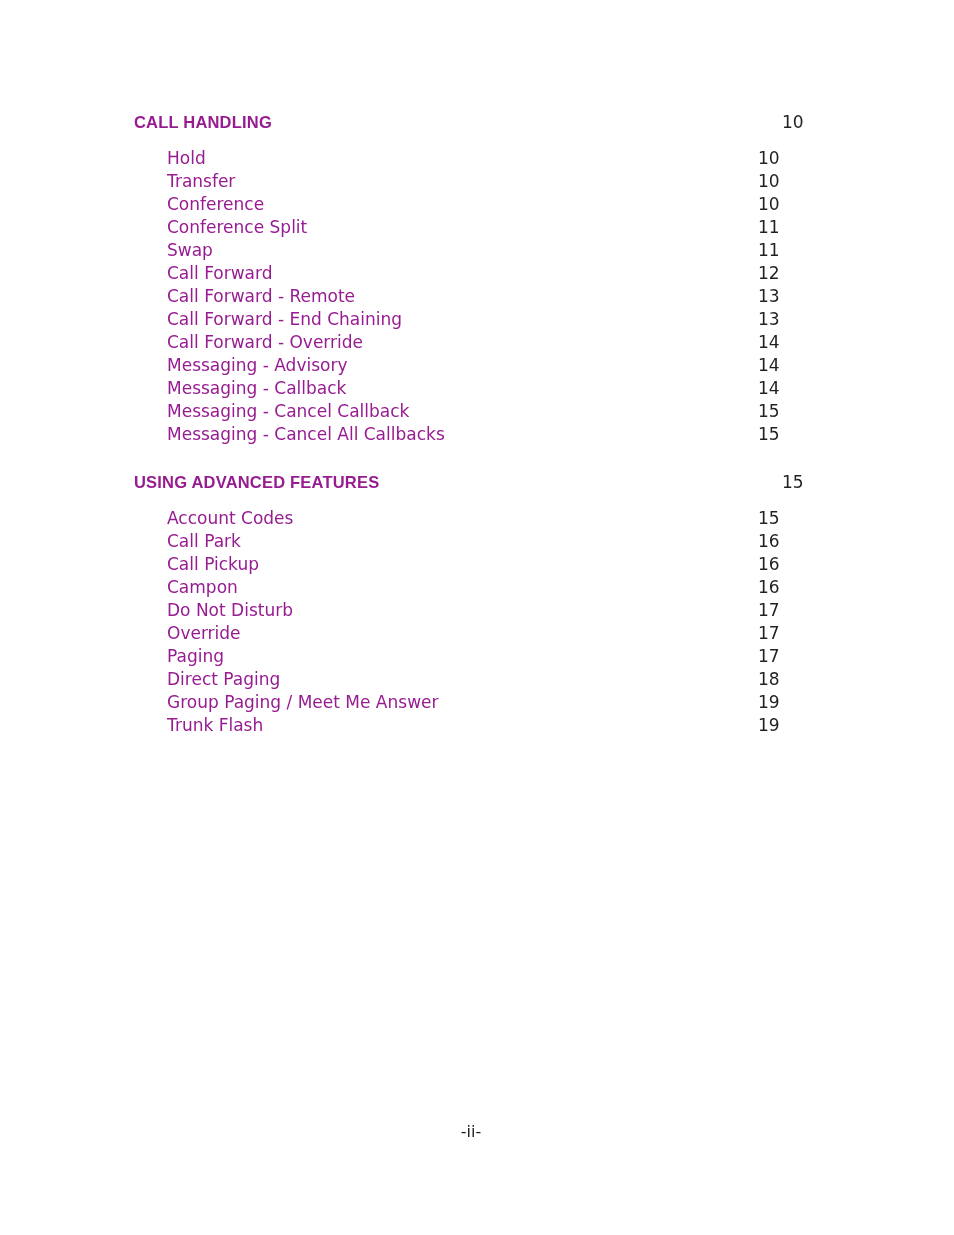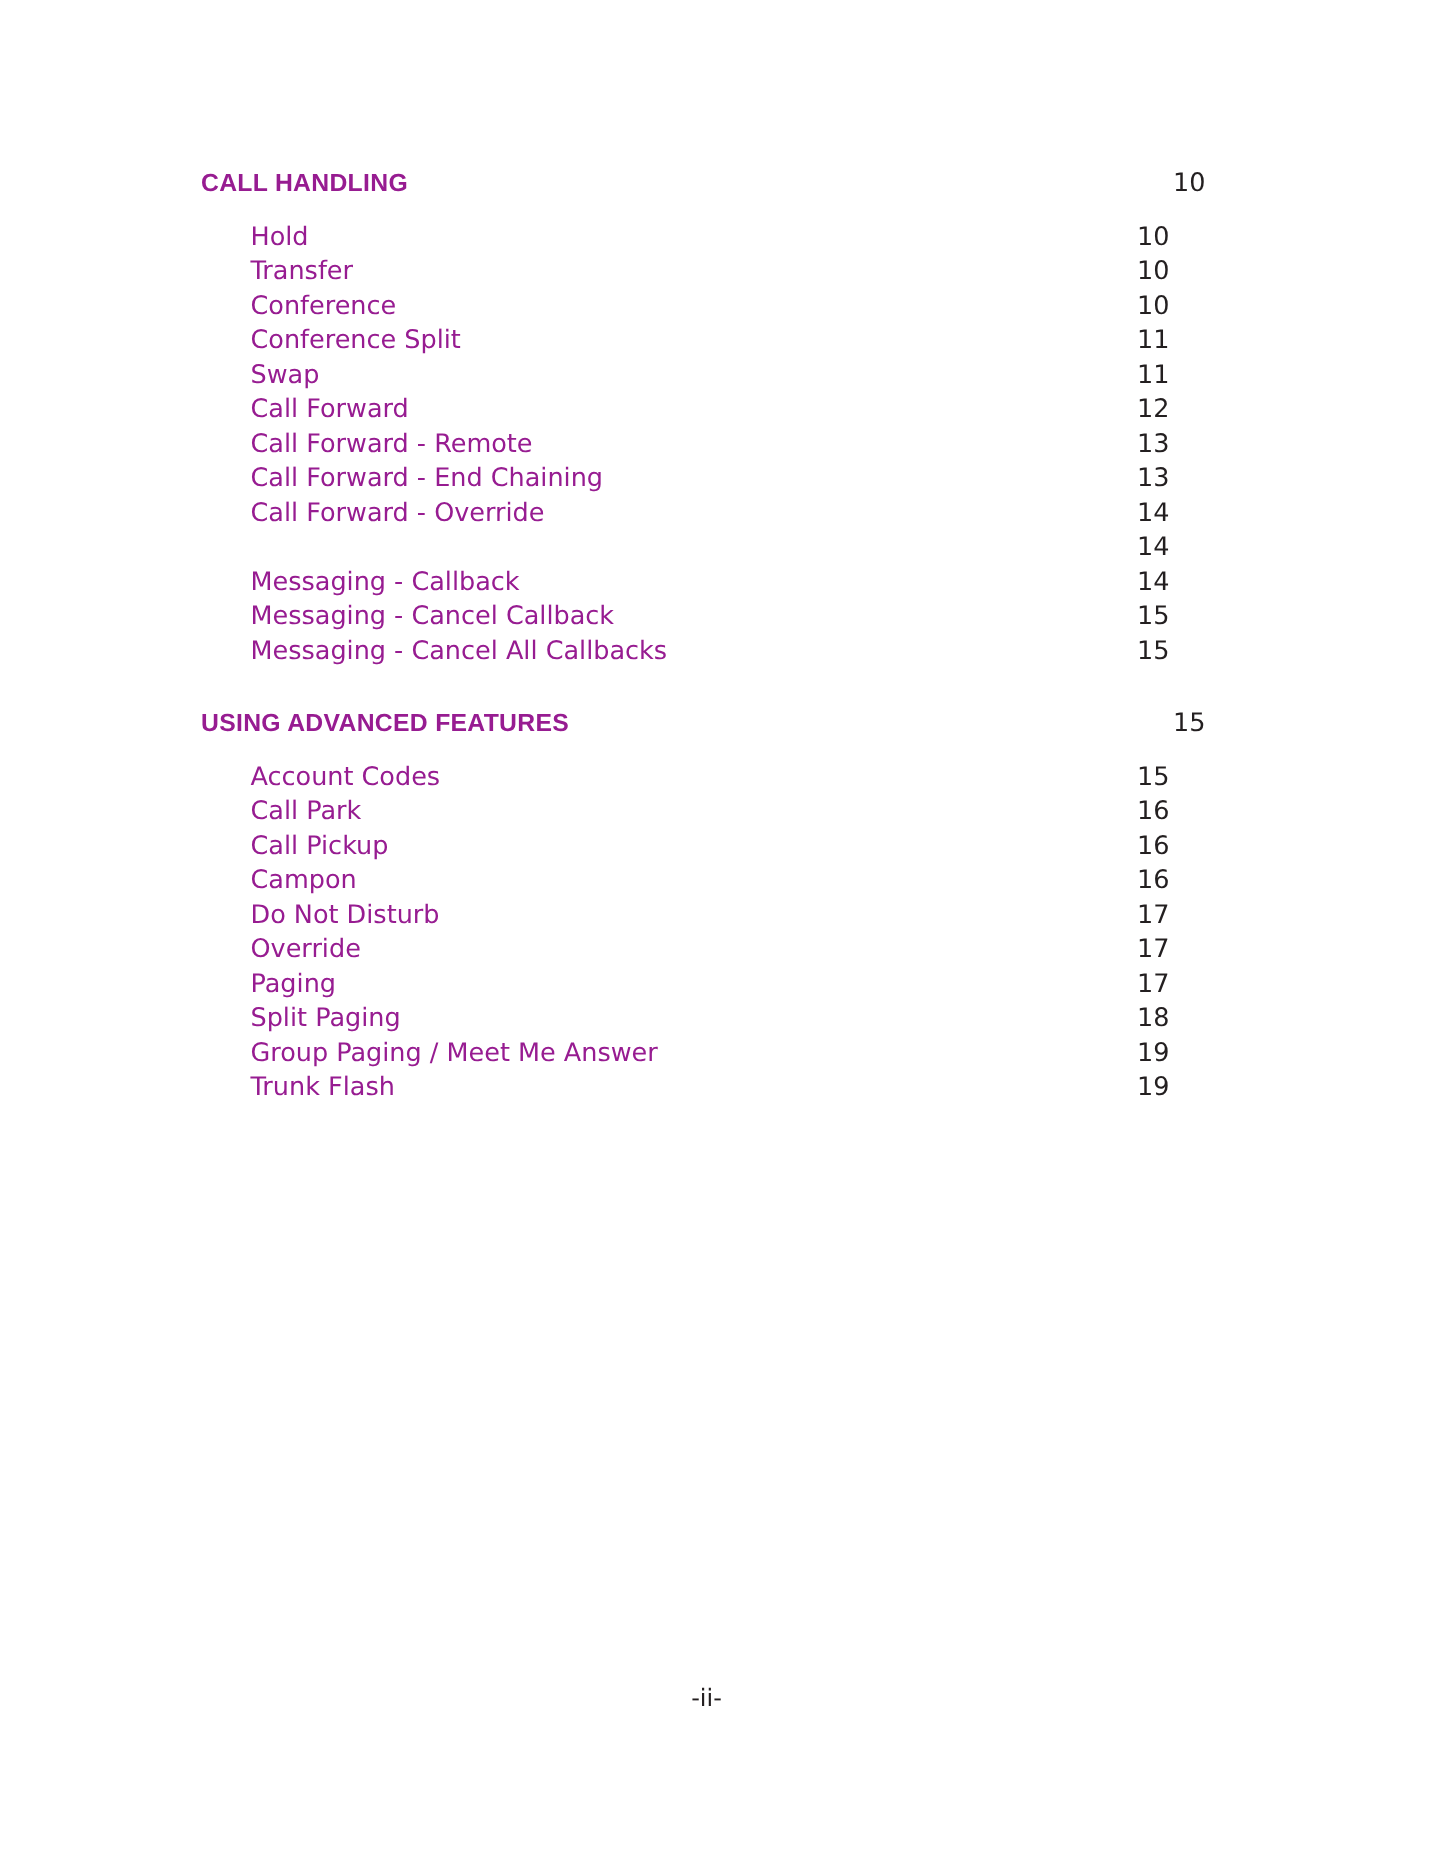--- a/index.html
+++ b/index.html
@@ -161,20 +161,21 @@
           <span class="entry-label">Call Forward - End Chaining</span>
           <span class="entry-filler"></span>
           <span class="entry-page">13</span>
         </div>
         <div class="entry">
           <span class="entry-label">Call Forward - Override</span>
           <span class="entry-filler"></span>
           <span class="entry-page">14</span>
         </div>
         <div class="entry">
+          <span class="entry-label">Messaging - Advisory</span>
           <span class="entry-filler"></span>
           <span class="entry-page">14</span>
         </div>
         <div class="entry">
           <span class="entry-label">Messaging - Callback</span>
           <span class="entry-filler"></span>
           <span class="entry-page">14</span>
         </div>
         <div class="entry">
           <span class="entry-label">Messaging - Cancel Callback</span>
@@ -222,21 +223,21 @@
           <span class="entry-label">Override</span>
           <span class="entry-filler"></span>
           <span class="entry-page">17</span>
         </div>
         <div class="entry">
           <span class="entry-label">Paging</span>
           <span class="entry-filler"></span>
           <span class="entry-page">17</span>
         </div>
         <div class="entry">
-          <span class="entry-label">Split Paging</span>
+          <span class="entry-label">Direct Paging</span>
           <span class="entry-filler"></span>
           <span class="entry-page">18</span>
         </div>
         <div class="entry">
           <span class="entry-label">Group Paging / Meet Me Answer</span>
           <span class="entry-filler"></span>
           <span class="entry-page">19</span>
         </div>
         <div class="entry">
           <span class="entry-label">Trunk Flash</span>

